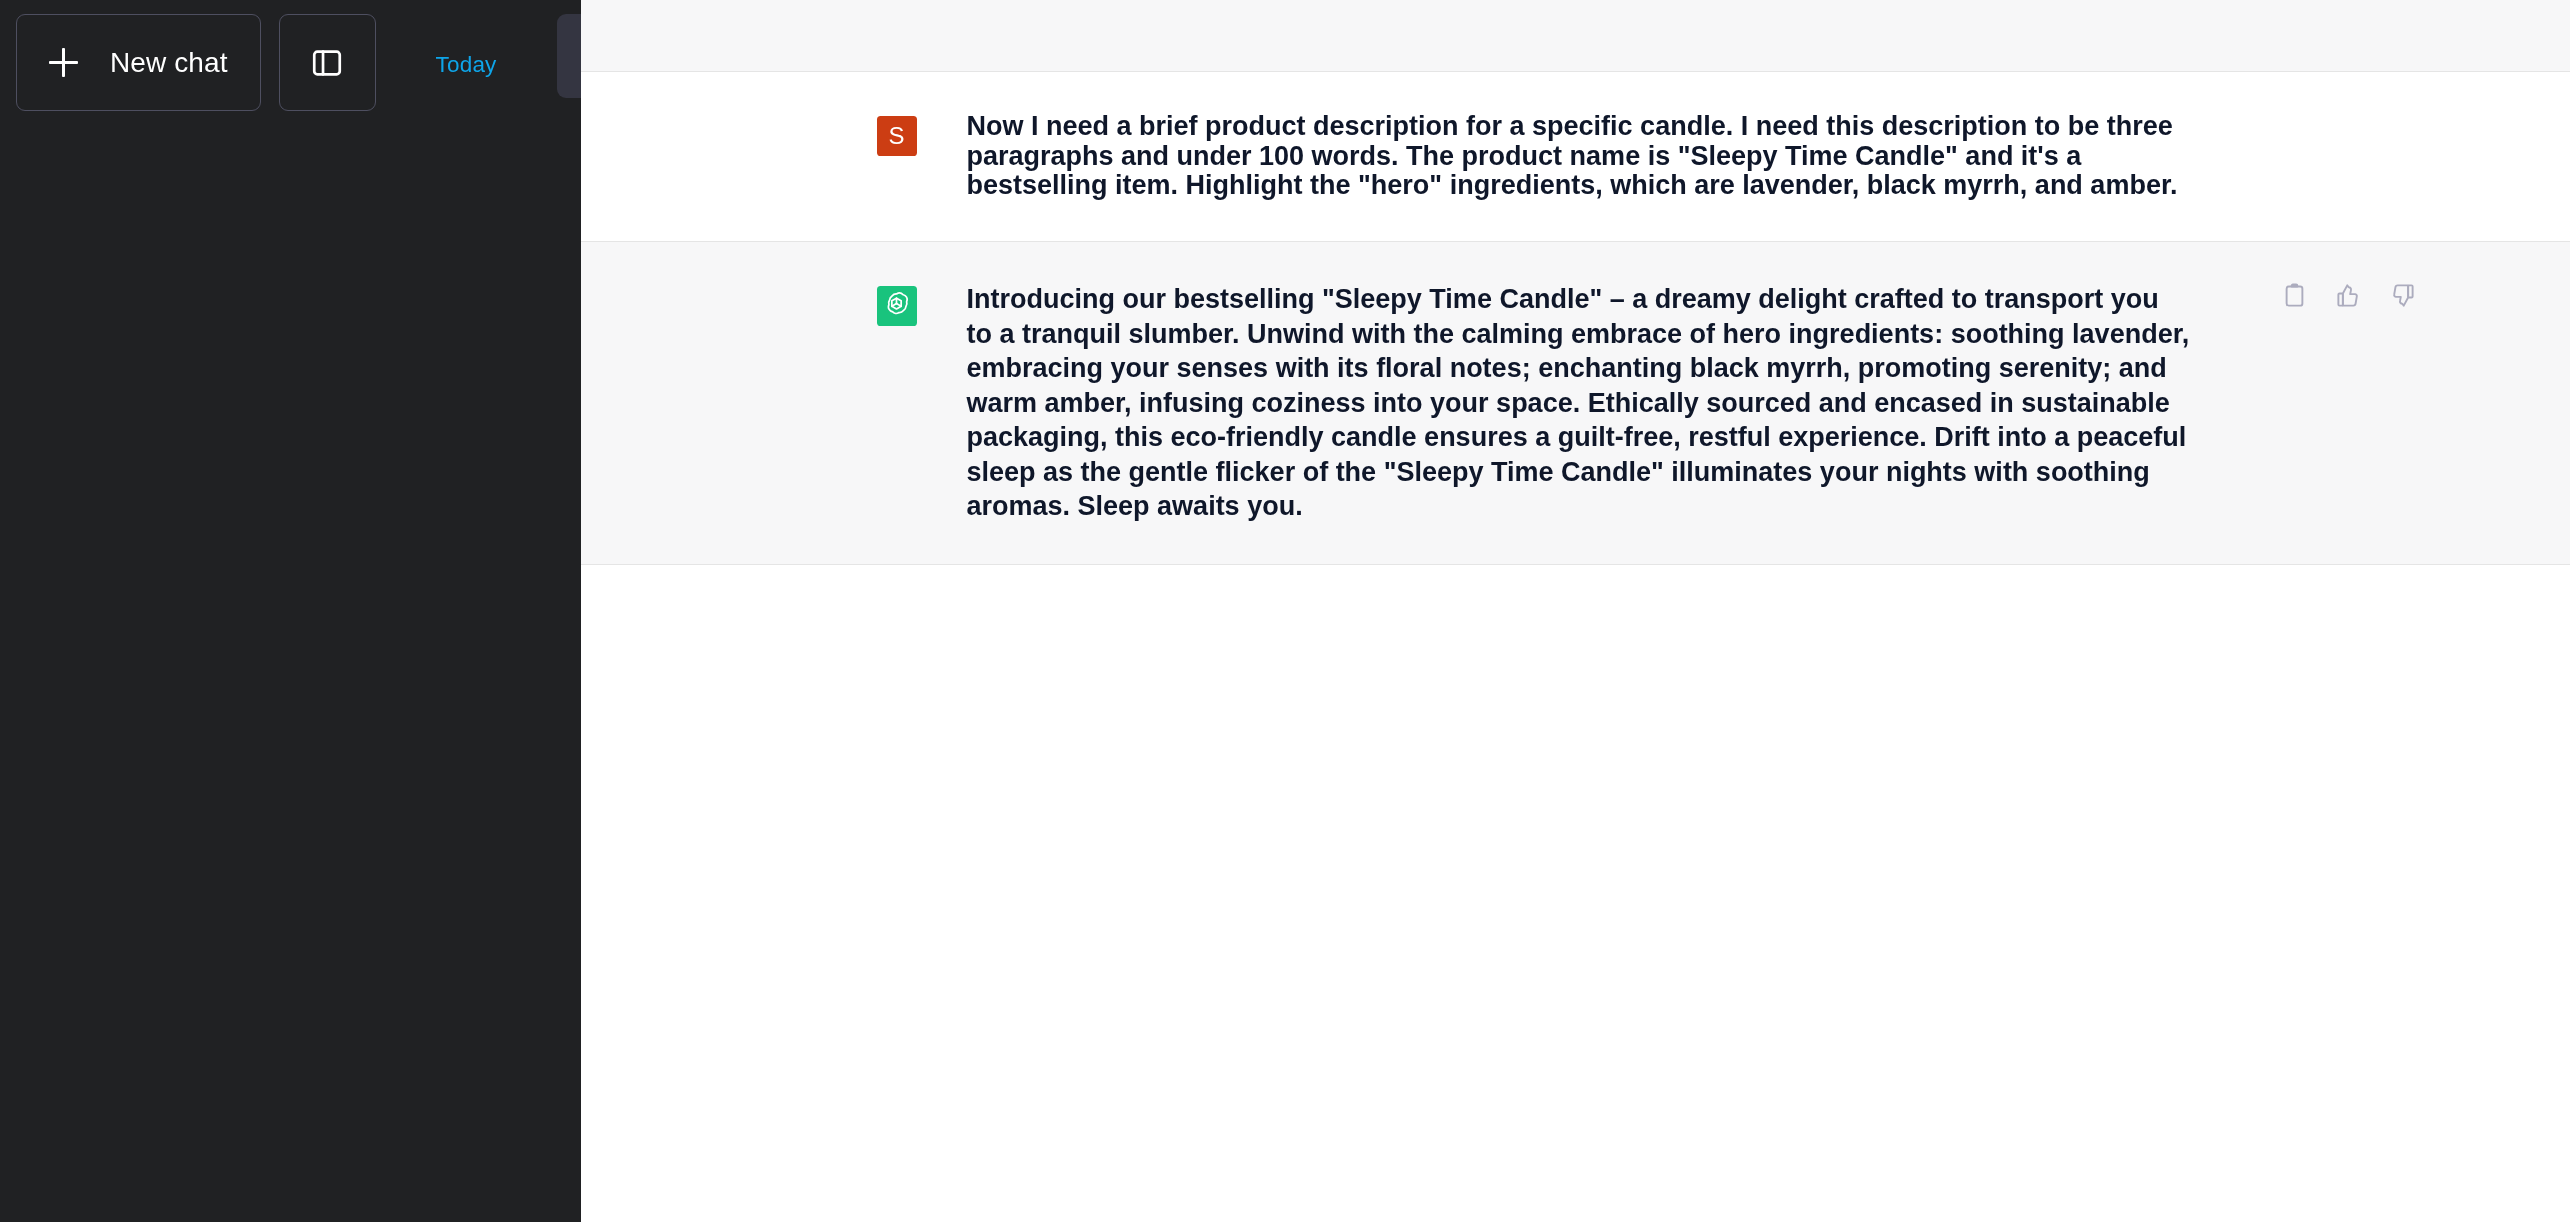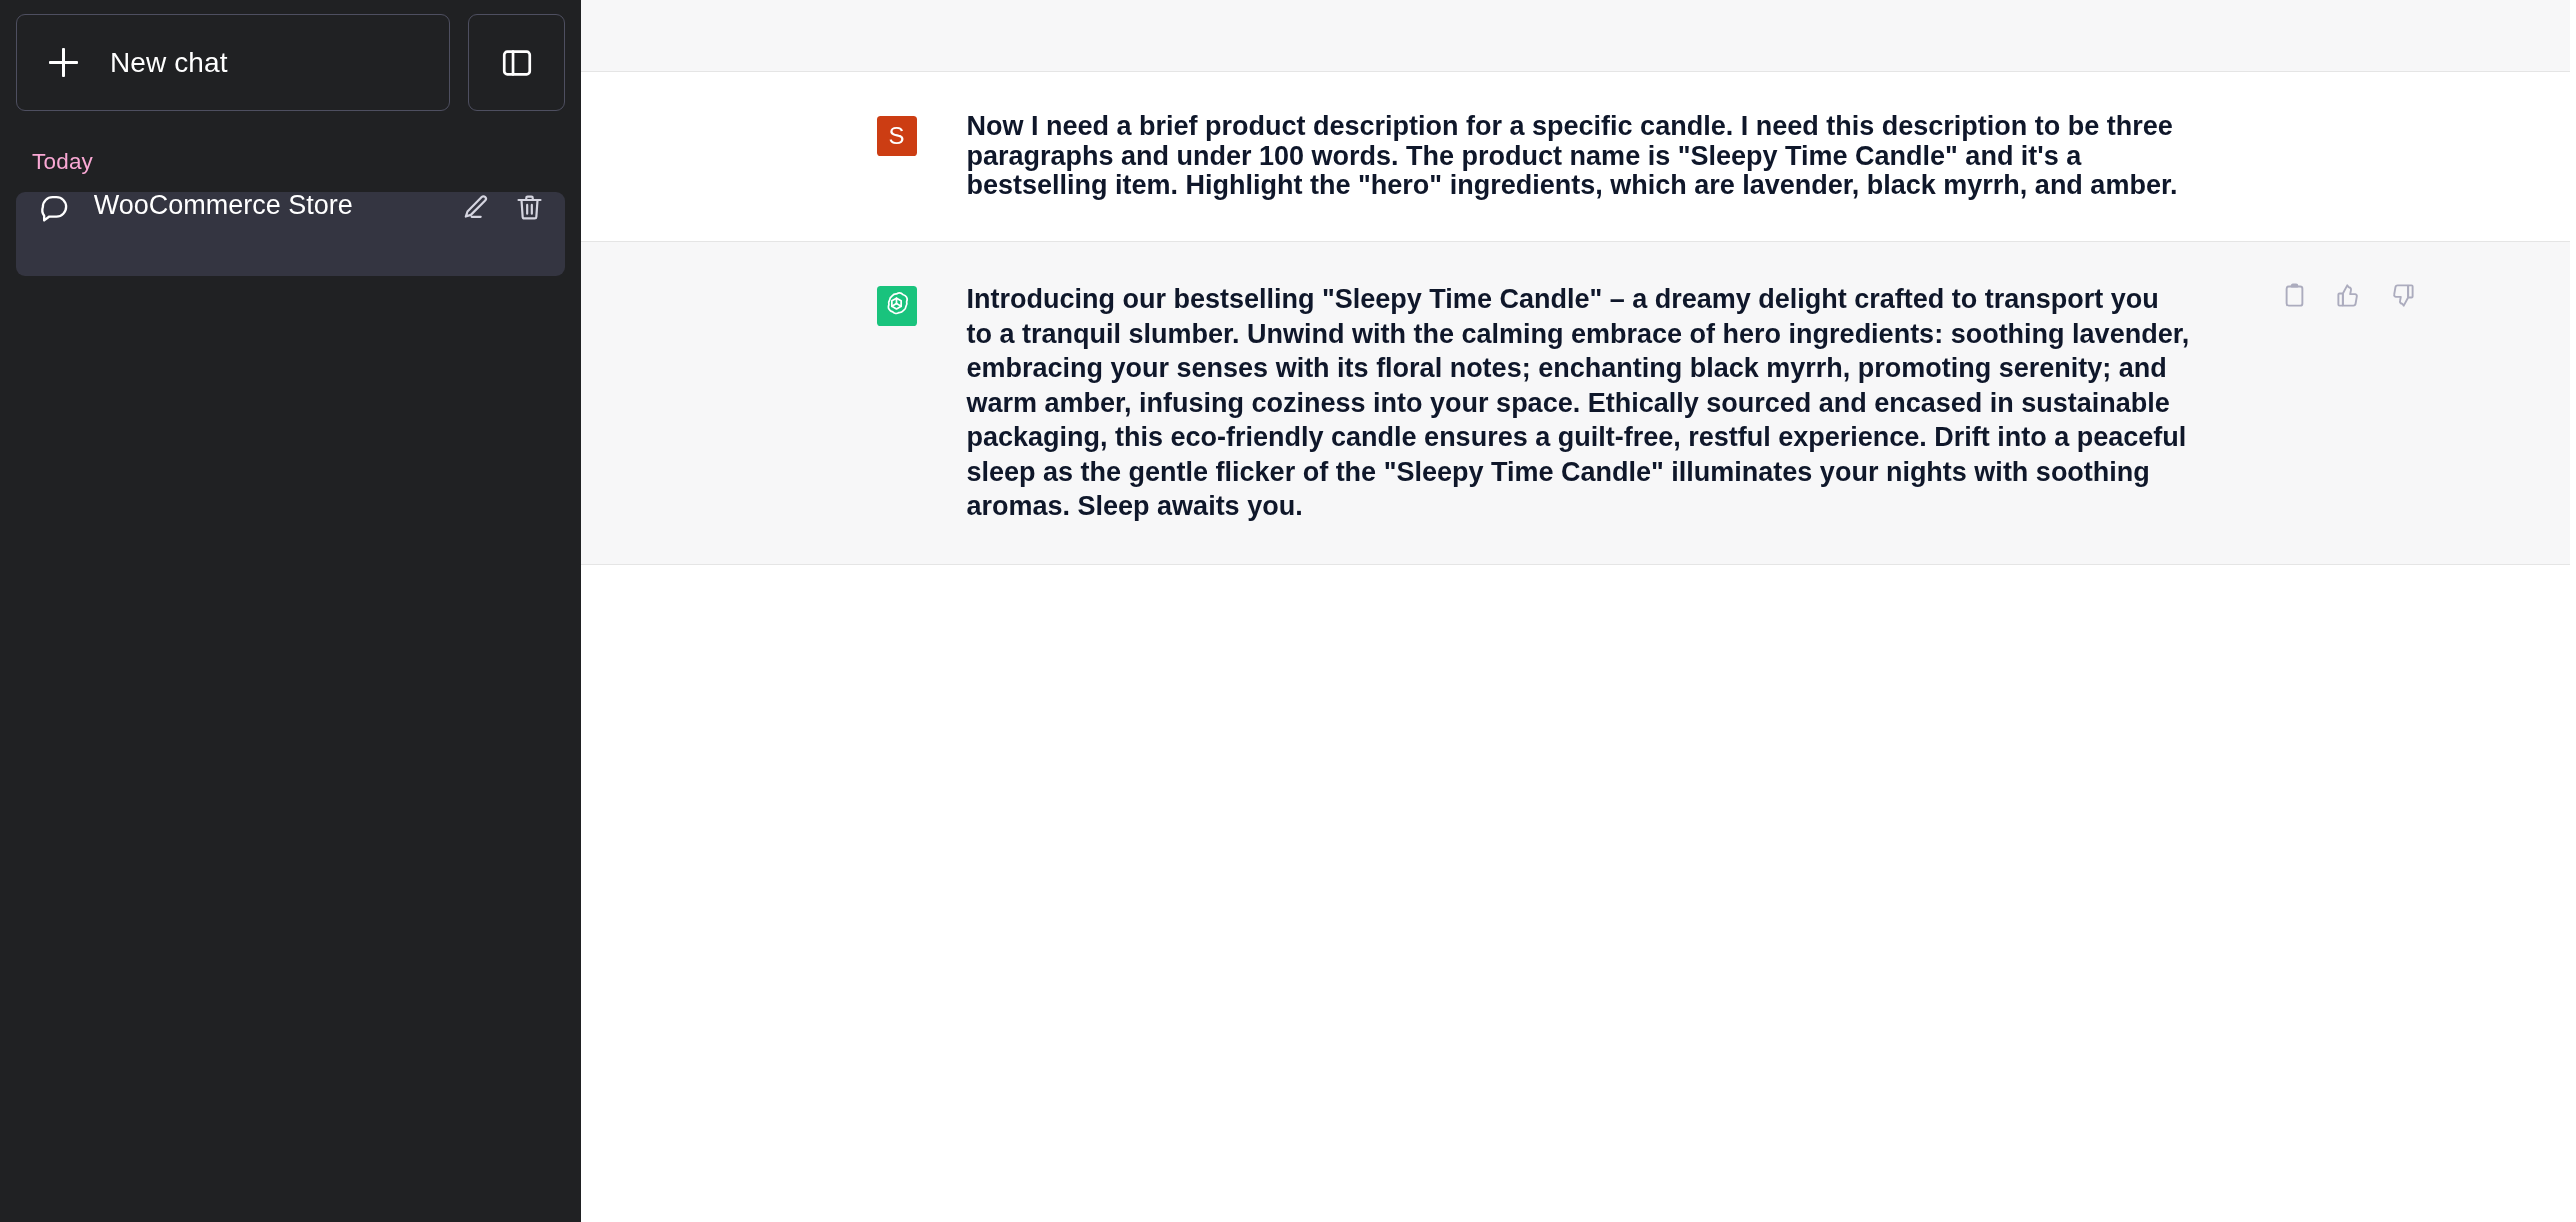--- a/index.html
+++ b/index.html
@@ -17,21 +17,22 @@
   }
 
   
   .sidebar {
     width: 581px;
     height: 1222px;
     background: #202123;
     flex: 0 0 581px;
     padding: 14.4px 16px 0 16px;
     display: flex;
-    flex-direction: column;
+    flex-direction: row;
+    gap: 44px;
   }
   .sidebar-top {
     display: flex;
     gap: 18px;
     align-items: stretch;
     height: 97px;
   }
   .new-chat-btn {
     flex: 1 1 auto;
     border: 0.9px solid #4e4f60;
@@ -72,21 +73,21 @@
     border: 0.9px solid #4e4f60;
     border-radius: 9px;
     background: transparent;
     display: flex;
     align-items: center;
     justify-content: center;
     cursor: pointer;
   }
 
   .today-label {
-    color: #f9a8d4;
+    color: #0ea5e9;
     font-size: 22.5px;
     padding: 0 16px;
     margin-top: 40px;
     margin-bottom: 18px;
     line-height: 1;
     letter-spacing: 0.2px;
   }
 
   .chat-item {
     height: 84px;

